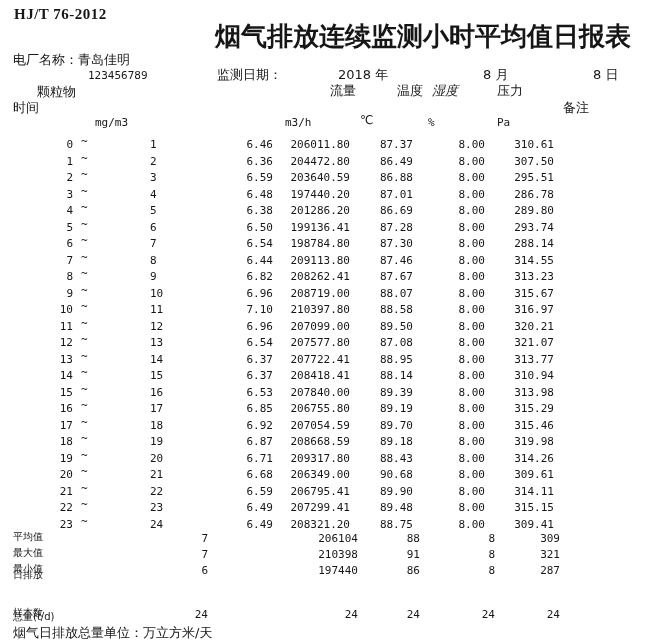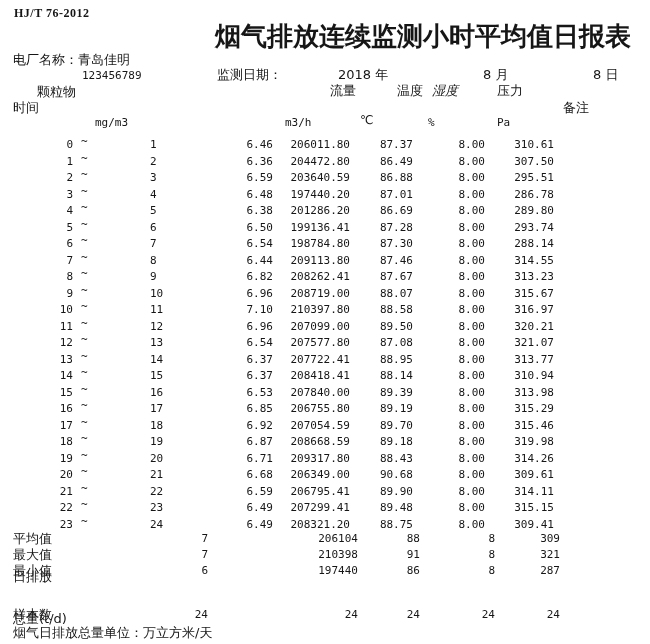--- a/index.html
+++ b/index.html
@@ -4,56 +4,56 @@
 <style>
   html,body{margin:0;padding:0;background:#f4f4f4;}
   .page{
     position:relative;width:650px;height:644px;background:#ffffff;
     color:#161616;font-family:"DejaVu Sans",sans-serif;overflow:hidden;
   }
   .abs{position:absolute;white-space:pre;}
   .cjk{font-size:13px;letter-spacing:0px;}
   .cjk-sm{font-size:12px;}
   .num{font-family:"DejaVu Sans Mono","Liberation Mono",monospace;font-size:11px;}
-  .code{font-family:"Liberation Serif","DejaVu Serif",serif;font-weight:bold;font-size:12px;letter-spacing:0.5px;}
+  .code{font-family:"Liberation Serif","DejaVu Serif",serif;font-weight:bold;font-size:15px;letter-spacing:0.5px;}
   .title{font-size:26px;font-weight:bold;letter-spacing:0px;}
   
   .row{position:absolute;left:0;width:650px;height:17px;}
   .row span{position:absolute;top:2px;}
   .c-start{right:577px;}
   .c-tilde{left:81px;top:-1px !important;}
   .c-end{left:150px;}
   .c-dust{right:377px;}
   .c-flow{right:300px;}
   .c-temp{right:237px;}
   .c-hum{right:165px;}
   .c-press{right:96px;}
   
   .srow{position:absolute;left:0;width:650px;height:17px;}
   .srow span{position:absolute;}
-  .s-label{left:13px;top:0;font-size:13px;}
+  .s-label{left:13px;top:0;font-size:10px;}
   .srow .num{top:2px;}
   .s-v0{right:442px;}
   .s-v1{right:292px;}
   .s-v2{right:230px;}
   .s-v3{right:155px;}
   .s-v4{right:90px;}
 </style>
 </head>
 <body>
 
 <div class="page">
 
   <div class="abs code" style="left:14px;top:6px;">HJ/T 76-2012</div>
   <div class="abs title" style="left:215px;top:19px;">烟气排放连续监测小时平均值日报表</div>
 
   <div class="abs cjk" style="left:13px;top:51px;">电厂名称：</div>
   <div class="abs cjk" style="left:78px;top:51px;">青岛佳明</div>
   <div class="abs cjk" style="left:15px;top:59px;">`</div>
-  <div class="abs num" style="left:82px;top:69px;">123456789</div>
+  <div class="abs num" style="left:88px;top:69px;">123456789</div>
 
   <div class="abs cjk" style="left:217px;top:66px;">监测日期：</div>
   <div class="abs cjk" style="left:338px;top:66px;">2018 年</div>
   <div class="abs cjk" style="left:483px;top:66px;">8 月</div>
   <div class="abs cjk" style="left:593px;top:66px;">8 日</div>
 
   <div class="abs cjk" style="left:37px;top:83px;">颗粒物</div>
   <div class="abs cjk" style="left:330px;top:82px;">流量</div>
   <div class="abs cjk" style="left:397px;top:82px;">温度</div>
   <div class="abs cjk" style="left:432px;top:82px;font-style:italic;">湿度</div>

